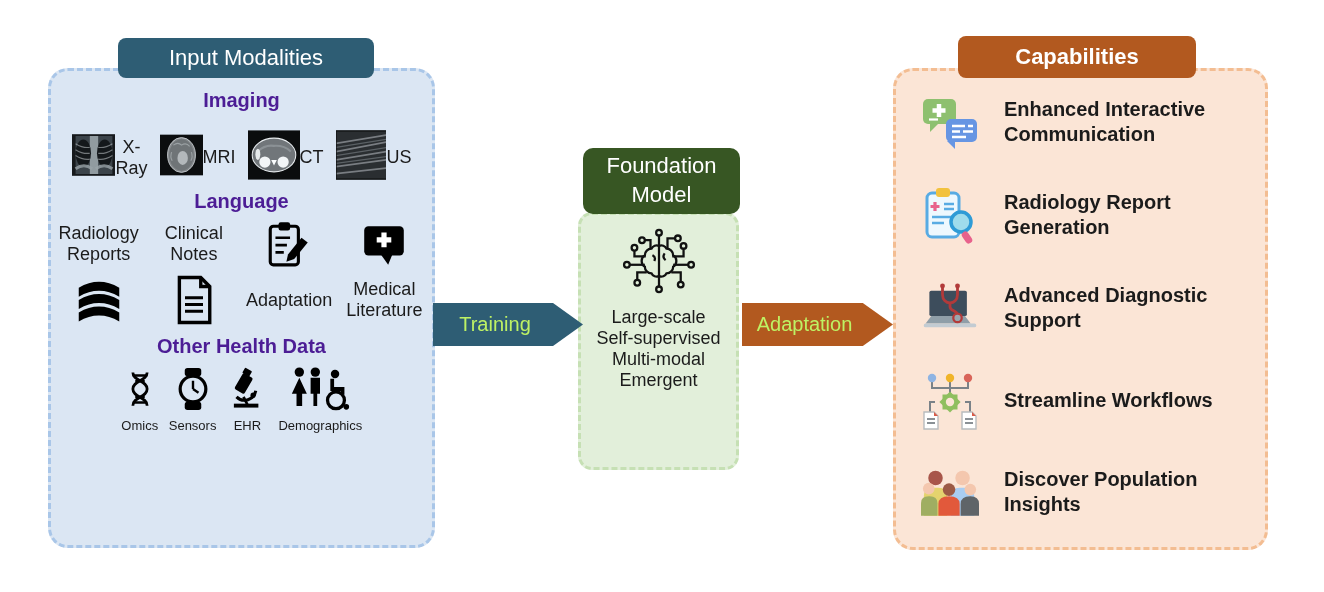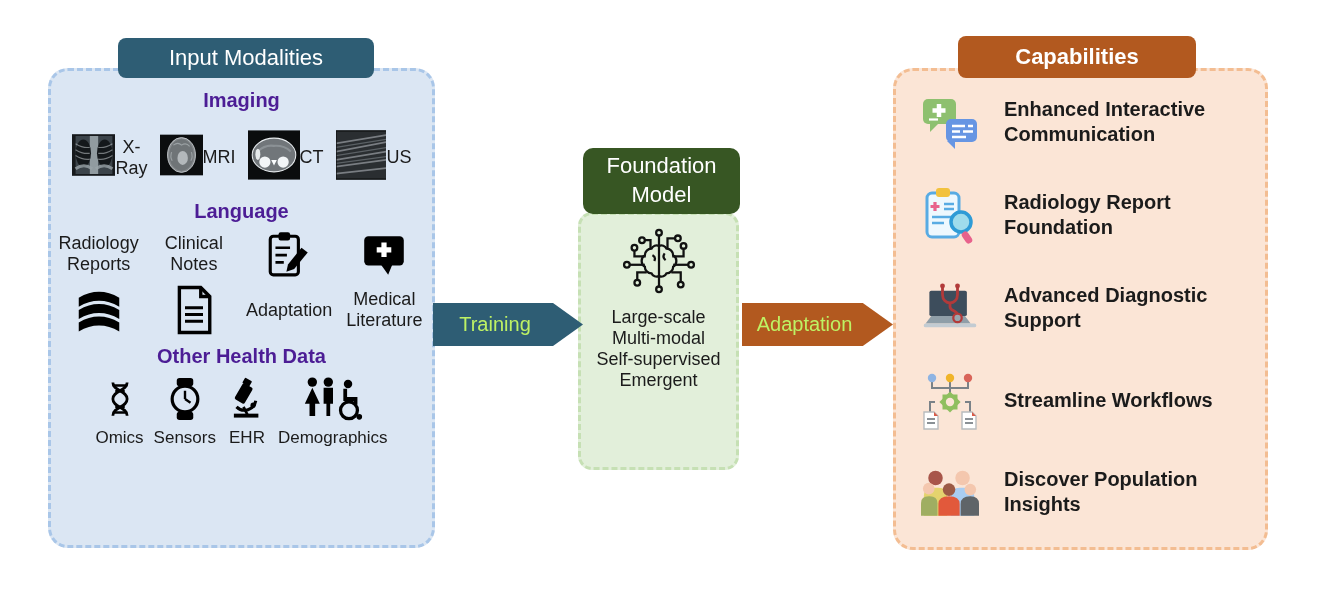--- a/index.html
+++ b/index.html
@@ -35,21 +35,21 @@
   
   .lang-grid { display:grid; grid-template-columns:1fr 1fr 1fr 1fr; margin-top:6px; row-gap:4px; align-items:center; justify-items:center; }
   .lang-label { font-size:18px; }
   .lang-icon svg { width:50px; height:50px; display:block; }
   .lang-icon.row2 svg { width:54px; height:54px; }
 
   
   .other-row { display:flex; justify-content:center; align-items:flex-end; gap:10px; margin-top:8px; }
   .other-col { display:flex; flex-direction:column; align-items:center; }
   .other-col svg { height:46px; display:block; }
-  .other-label { font-size:17px; margin-top:6px; }
+  .other-label { font-size:13px; margin-top:6px; }
 
   
   .brain-wrap svg { width:76px; height:68px; display:block; margin:0 auto; }
   .features { display:flex; flex-direction:column; gap:0; margin-top:12px; font-size:18px; }
 
   
   .flow-arrow { position:absolute; z-index:2; top:303px; height:43px; display:flex; align-items:center;
                 justify-content:center; color:#bef264; font-size:20px;
                 clip-path:polygon(0 0, 80% 0, 100% 50%, 80% 100%, 0 100%); padding-right:26px; }
   .arrow-training   { left:433px; width:150px; background:#2e5d74; }
@@ -121,21 +121,21 @@
         <svg viewBox="0 0 74 70">
           <rect width="74" height="70" fill="#2a2e31"></rect>
           <path d="M0 18 L74 6 M0 30 L74 16 M0 42 L74 30 M0 52 L74 42 M0 62 L74 54" stroke="#b9c0c4" stroke-width="2.5" fill="none" opacity="0.55"></path>
           <path d="M0 24 L74 12 M0 36 L74 24 M0 47 L74 37" stroke="#7d8488" stroke-width="1.8" fill="none" opacity="0.6"></path>
           <rect width="74" height="70" fill="none" stroke="#101213" stroke-width="2"></rect>
         </svg>
         <div class="img-label">US</div>
       </div>
     </div>
 
-    <div class="sec-title" style="margin-top:10px;">Language</div>
+    <div class="sec-title" style="">Language</div>
 
     <div class="lang-grid">
       <div class="lang-label">Radiology Reports</div>
       <div class="lang-label">Clinical Notes</div>
 
       <div class="lang-icon">
         <svg viewBox="0 0 48 48">
           <rect x="6" y="7" width="27" height="37" rx="3" fill="none" stroke="#000" stroke-width="3"></rect>
           <rect x="14" y="3" width="11" height="8" rx="2" fill="#000"></rect>
           <path d="M11 18 h14 M11 25 h11 M11 32 h8" stroke="#000" stroke-width="2.6"></path>
@@ -243,22 +243,22 @@
           <circle cx="17" cy="59" r="3"></circle>
           <circle cx="40" cy="66" r="3"></circle>
           <circle cx="66" cy="20" r="3"></circle>
           <circle cx="74" cy="40" r="3"></circle>
           <circle cx="63" cy="61" r="3"></circle>
         </g>
       </svg>
     </div>
     <div class="features">
       <div>Large-scale</div>
+      <div>Self-supervised</div>
       <div>Multi-modal</div>
-      <div>Self-supervised</div>
       <div>Emergent</div>
     </div>
   </div>
 
   <div class="flow-arrow arrow-training">
     <span>Training</span>
   </div>
   <div class="flow-arrow arrow-adaptation">
     <span>Adaptation</span>
   </div>
@@ -284,21 +284,21 @@
       <div class="cap-icon">
         <svg viewBox="0 0 56 58" style="width:56px;height:58px;">
           <rect x="5" y="7" width="32" height="44" rx="5" fill="#eef8fe" stroke="#58abe3" stroke-width="3"></rect>
           <rect x="14" y="2" width="14" height="9" rx="3" fill="#f2c23e"></rect>
           <path d="M13 16 v9 M8.5 20.5 h9" stroke="#e8628c" stroke-width="3.2"></path>
           <path d="M22 18 h10 M22 23 h10 M10 31 h20 M10 37 h12" stroke="#58abe3" stroke-width="2.6"></path>
           <circle cx="39" cy="36" r="10" fill="#9fdcec" stroke="#2e9bd6" stroke-width="3.5"></circle>
           <rect x="41.5" y="45" width="7" height="13" rx="3.5" fill="#e8628c" transform="rotate(-35 45 51.5)"></rect>
         </svg>
       </div>
-      <div class="cap-label">Radiology Report Foundation</div>
+      <div class="cap-label">Radiology Report Generation</div>
     </div>
 
     <div class="cap-row">
       <div class="cap-icon">
         <svg viewBox="0 0 64 56" style="width:60px;height:53px;">
           <rect x="10" y="9" width="40" height="27" rx="2" fill="#3d4d5c"></rect>
           <path d="M12 36 h36 l6 8 H6 z" fill="#8f9ea8"></path>
           <rect x="4" y="44" width="56" height="4" rx="2" fill="#c2cbd2"></rect>
           <path d="M24 5 v8 c0 6 4 9 8 9 s8 -3 8 -9 v-8" stroke="#b23a3a" stroke-width="3" fill="none"></path>
           <circle cx="24" cy="4" r="2.6" fill="#b23a3a"></circle>

